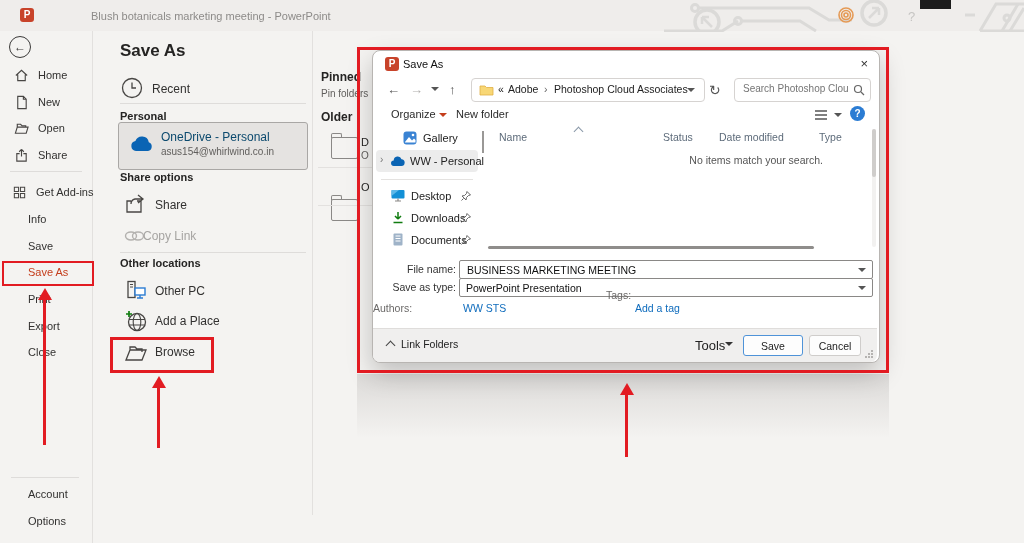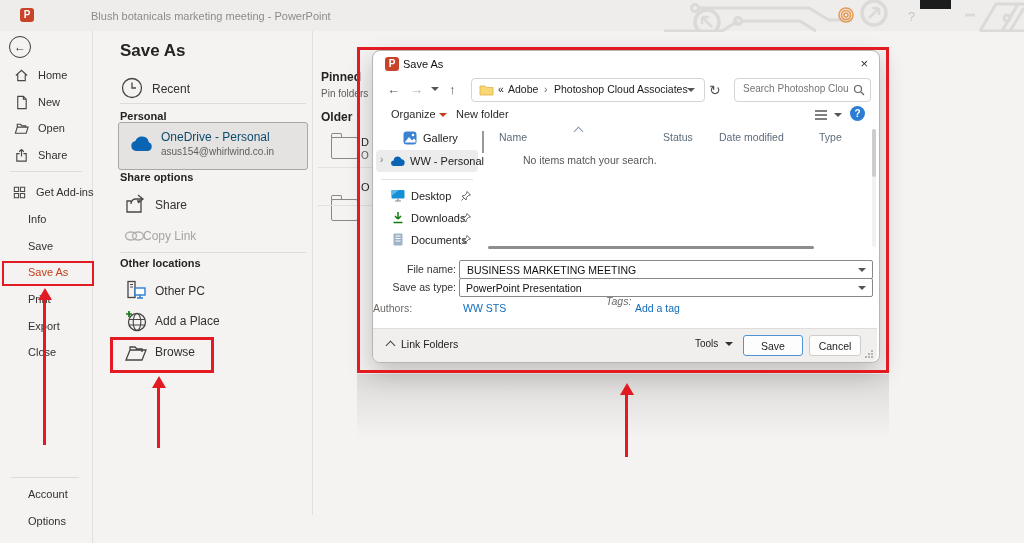--- a/index.html
+++ b/index.html
@@ -370,50 +370,50 @@
       </svg>
 
       <div class="abs" style="left:109px;top:80px;width:2px;height:22px;background:#9a9896;"></div>
 
       <div class="abs colhead" style="left:126px;top:80px;"><span>Name</span></div>
       <div class="abs chev-up" style="left:202px;top:77px;border-color:#8a98a8;"></div>
       <div class="abs colhead" style="left:290px;top:80px;"><span>Status</span></div>
       <div class="abs colhead" style="left:346px;top:80px;"><span>Date modified</span></div>
       <div class="abs colhead" style="left:446px;top:80px;"><span>Type</span></div>
 
-      <div class="abs nowrap" style="left:150px;top:103px;width:300px;text-align:left;font-size:10.5px;color:#555;">No items match your search.</div>
+      <div class="abs nowrap" style="left:150px;top:103px;width:300px;text-align:right;font-size:10.5px;color:#555;">No items match your search.</div>
 
       <div class="abs" style="left:115px;top:195px;width:326px;height:3px;background:#8f8d8b;border-radius:2px;"></div>
       <div class="abs" style="left:499px;top:78px;width:4px;height:118px;background:#f2f1f0;border-radius:2px;">
         <div style="width:4px;height:48px;background:#cfcdcb;border-radius:2px;"></div>
       </div>
 
       <div class="abs field-label" style="left:0px;top:212px;width:83px;">File name:</div>
       <div class="abs combo" style="left:86px;top:209px;width:412px;height:17px;">
         <input id="filename-input" style="margin-left: 5px; width: 380px; font-size: 10.5px; color: rgb(17, 17, 17);" value="BUSINESS MARKETING MEETING">
         <div class="caret-down" style="position:absolute;right:6px;top:7px;"></div>
       </div>
 
       <div class="abs field-label" style="left:0px;top:230px;width:83px;">Save as type:</div>
       <div class="abs combo" style="left:86px;top:227px;width:412px;height:17px;">
         <span style="margin-left:6px;">PowerPoint Presentation</span>
         <div class="caret-down" style="position:absolute;right:6px;top:7px;"></div>
       </div>
 
       <div class="abs graylabel" style="left:0px;top:251px;width:83px;text-align:left;">Authors:</div>
       <div class="abs link" style="left:90px;top:251px;">WW STS</div>
-      <div class="abs graylabel" style="left:233px;top:244px;font-style:italic;">Tags:</div>
+      <div class="abs graylabel" style="left:233px;top:238px;">Tags:</div>
       <div class="abs link" style="left:262px;top:251px;">Add a tag</div>
 
       <div class="abs" id="dlg-footer"></div>
       <div class="abs chev-up" style="left:14px;top:291px;border-color:#444;"></div>
       <div class="abs" style="left:28px;top:287px;font-size:10.5px;color:#222;">
         <span>Link Folders</span>
       </div>
-      <div class="abs" style="left:322px;top:287px;font-size:10px;color:#222;">
+      <div class="abs" style="left:322px;top:287px;font-size:13px;color:#222;">
         <span>Tools</span>
       </div>
       <div class="abs caret-down" style="left:352px;top:291px;border-top-color:#333;"></div>
       <div class="abs btn default" style="left:370px;top:284px;width:58px;height:19px;">
         <span>Save</span>
       </div>
       <div class="abs btn" style="left:436px;top:284px;width:50px;height:19px;">
         <span>Cancel</span>
       </div>
       <div class="abs grip" style="left:492px;top:299px;"></div>

